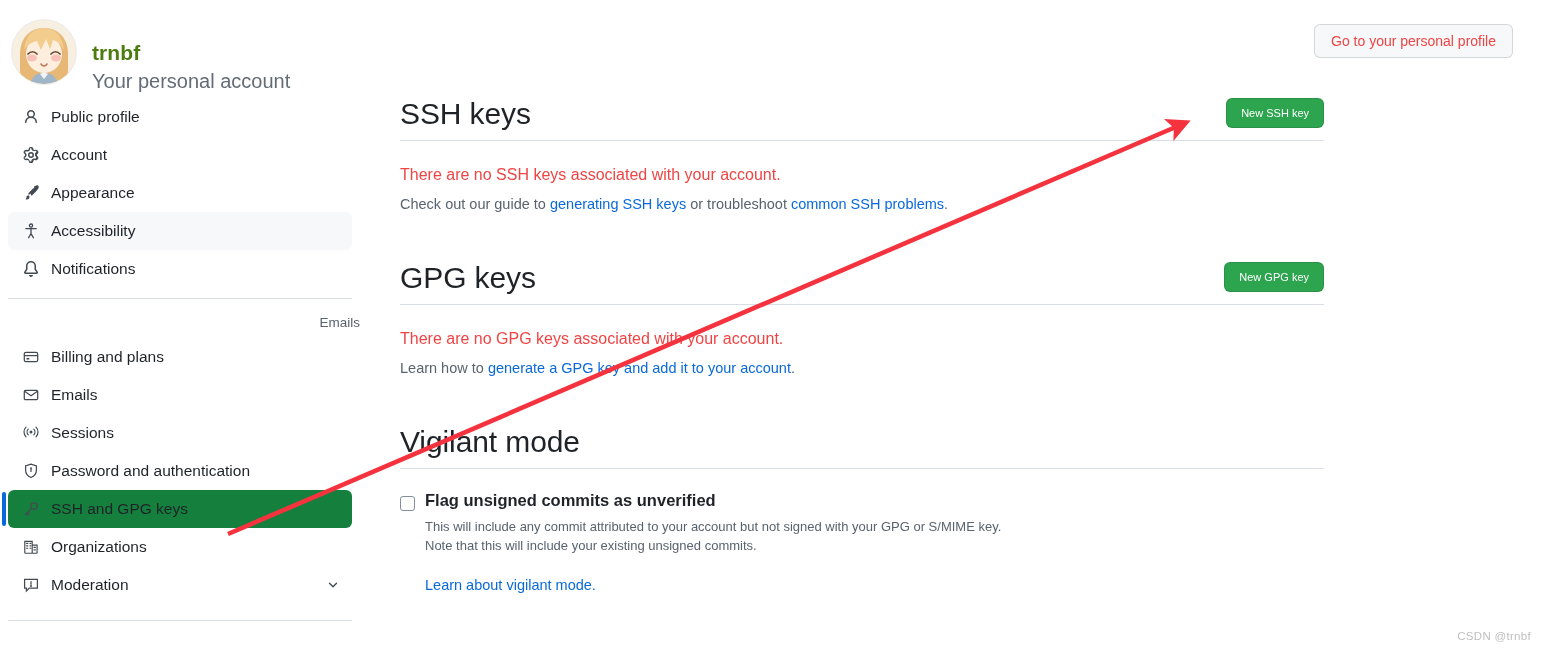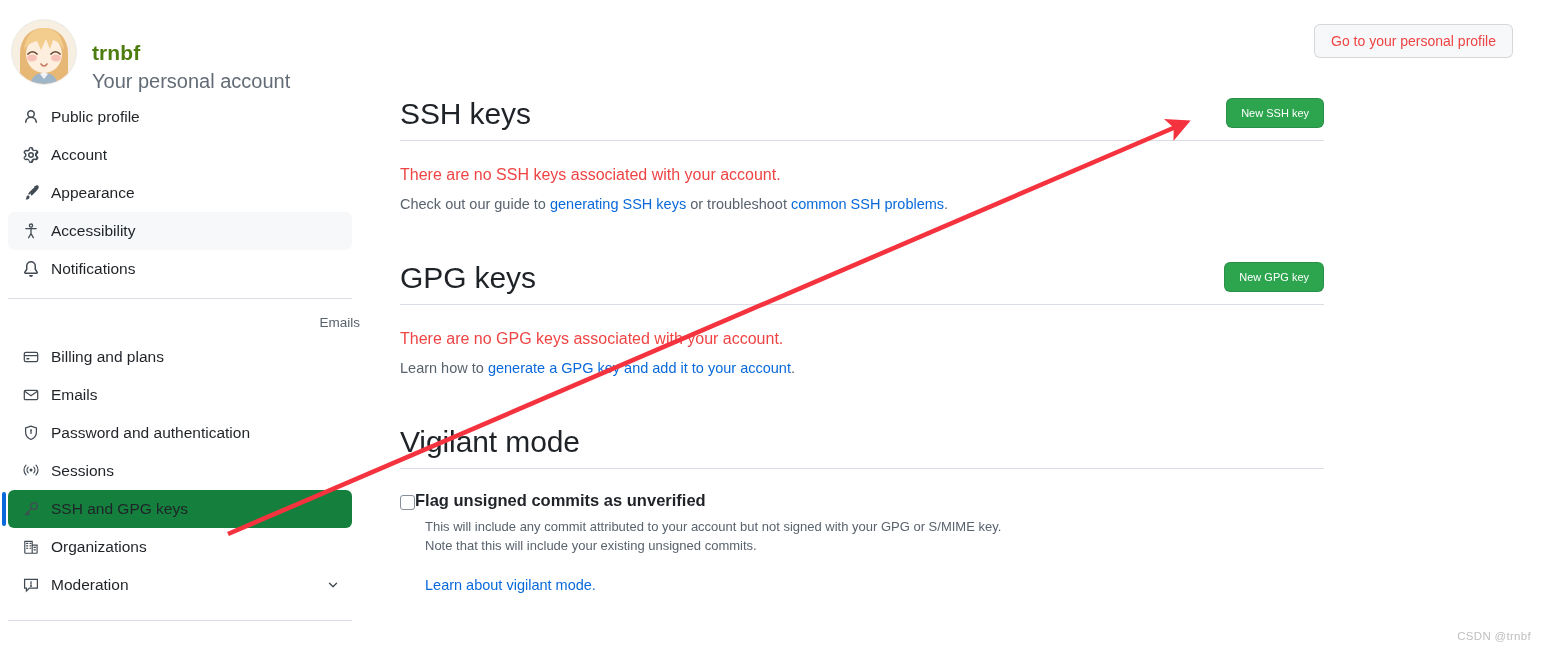--- a/index.html
+++ b/index.html
@@ -176,21 +176,21 @@
     padding-top: 25px;
   }
   .hint-line {
     font-size: 14.5px;
     color: #59636e;
     padding-top: 12px;
   }
   a.lnk { color: #0969da; text-decoration: none; cursor: pointer; }
 
   .vigilant-body { padding-top: 22px; }
-  .check-row { display: flex; align-items: center; }
+  .check-row { display: flex; align-items: flex-end; gap: 10px; }
   .checkbox {
     width: 15px;
     height: 15px;
     border: 1px solid #868f99;
     border-radius: 3px;
     background: #ffffff;
     flex: 0 0 15px;
     margin-top: 3px;
     cursor: pointer;
   }
@@ -345,37 +345,37 @@
           <svg width="16" height="16" viewBox="0 0 16 16" fill="none" stroke="currentColor" stroke-width="1.25">
               <rect x="1.3" y="3.3" width="13.4" height="9.4" rx="1.2"></rect>
               <path d="m1.6 4.2 6.4 4.6 6.4-4.6"></path>
             </svg>
         </span>
         <span>Emails</span>
       </a>
 
       <a class="nav-item">
         <span class="ico">
+          <svg width="16" height="16" viewBox="0 0 16 16" fill="none" stroke="currentColor" stroke-width="1.2">
+              <circle cx="8" cy="7" r="1.5" fill="currentColor" stroke="none"></circle>
+              <path d="M5.2 4.2a4 4 0 0 0 0 5.6M10.8 4.2a4 4 0 0 1 0 5.6M3 2.2a6.8 6.8 0 0 0 0 9.6M13 2.2a6.8 6.8 0 0 1 0 9.6" stroke-linecap="round"></path>
+            </svg>
+        </span>
+        <span>Sessions</span>
+      </a>
+
+      <a class="nav-item">
+        <span class="ico">
           <svg width="16" height="16" viewBox="0 0 16 16" fill="none" stroke="currentColor" stroke-width="1.25">
               <path d="M8 1.1 2.6 3v4.1c0 3.4 2.2 6.2 5.4 7.4 3.2-1.2 5.4-4 5.4-7.4V3Z"></path>
               <path d="M8 6v2.4" stroke-linecap="round"></path>
               <circle cx="8" cy="5.2" r="0.35" fill="currentColor"></circle>
             </svg>
         </span>
         <span>Password and authentication</span>
-      </a>
-
-      <a class="nav-item">
-        <span class="ico">
-          <svg width="16" height="16" viewBox="0 0 16 16" fill="none" stroke="currentColor" stroke-width="1.2">
-              <circle cx="8" cy="7" r="1.5" fill="currentColor" stroke="none"></circle>
-              <path d="M5.2 4.2a4 4 0 0 0 0 5.6M10.8 4.2a4 4 0 0 1 0 5.6M3 2.2a6.8 6.8 0 0 0 0 9.6M13 2.2a6.8 6.8 0 0 1 0 9.6" stroke-linecap="round"></path>
-            </svg>
-        </span>
-        <span>Sessions</span>
       </a>
 
       <a class="nav-item selected">
         <span class="ico">
           <svg width="16" height="16" viewBox="0 0 16 16" fill="none" stroke="currentColor" stroke-width="1.3">
               <circle cx="10.9" cy="5.1" r="3.3"></circle>
               <path d="M8.6 7.4 2.4 13.6M4.6 11.4l1.6 1.6M3.4 12.6l1.5 1.5" stroke-linecap="round"></path>
             </svg>
         </span>
         <span>SSH and GPG keys</span>

